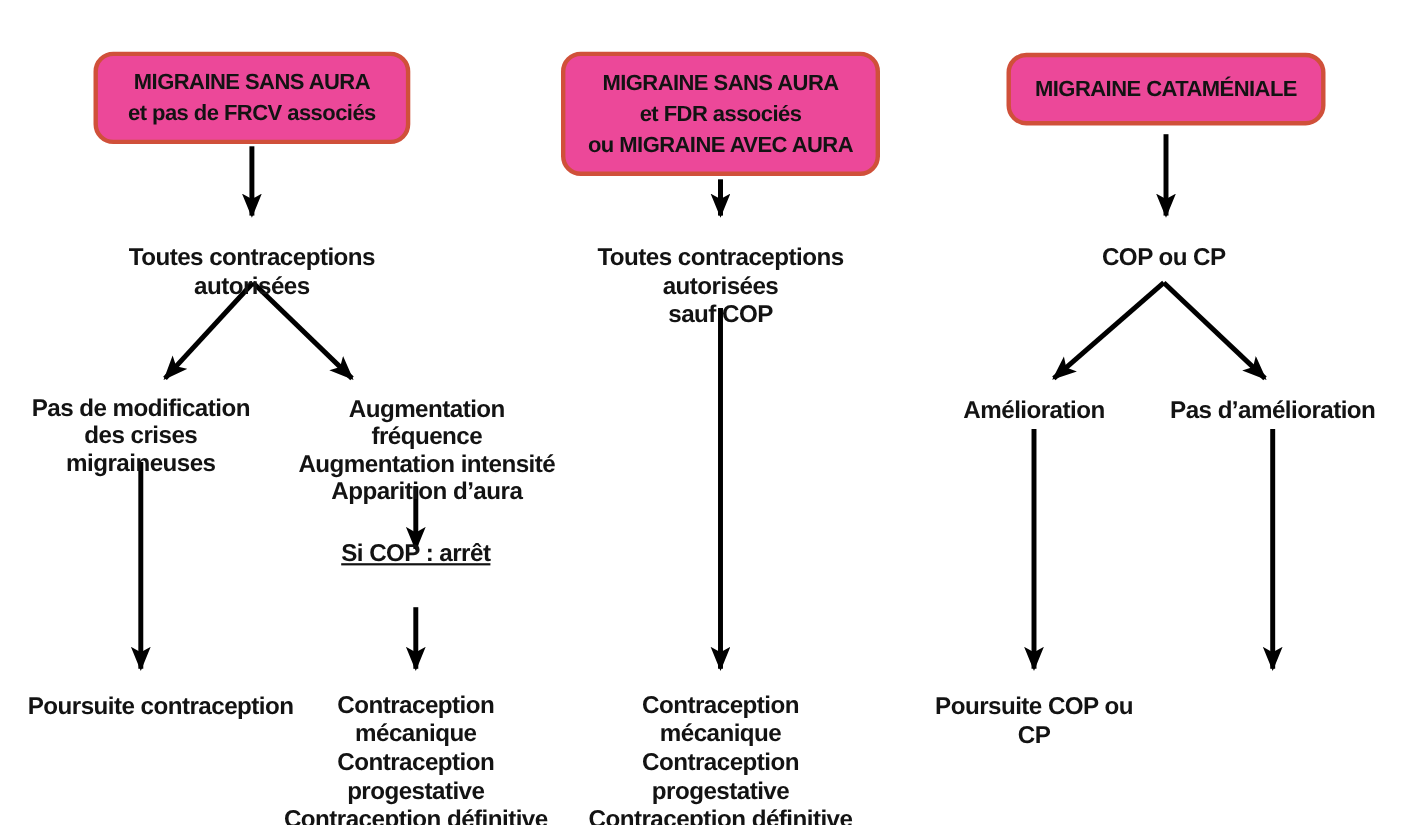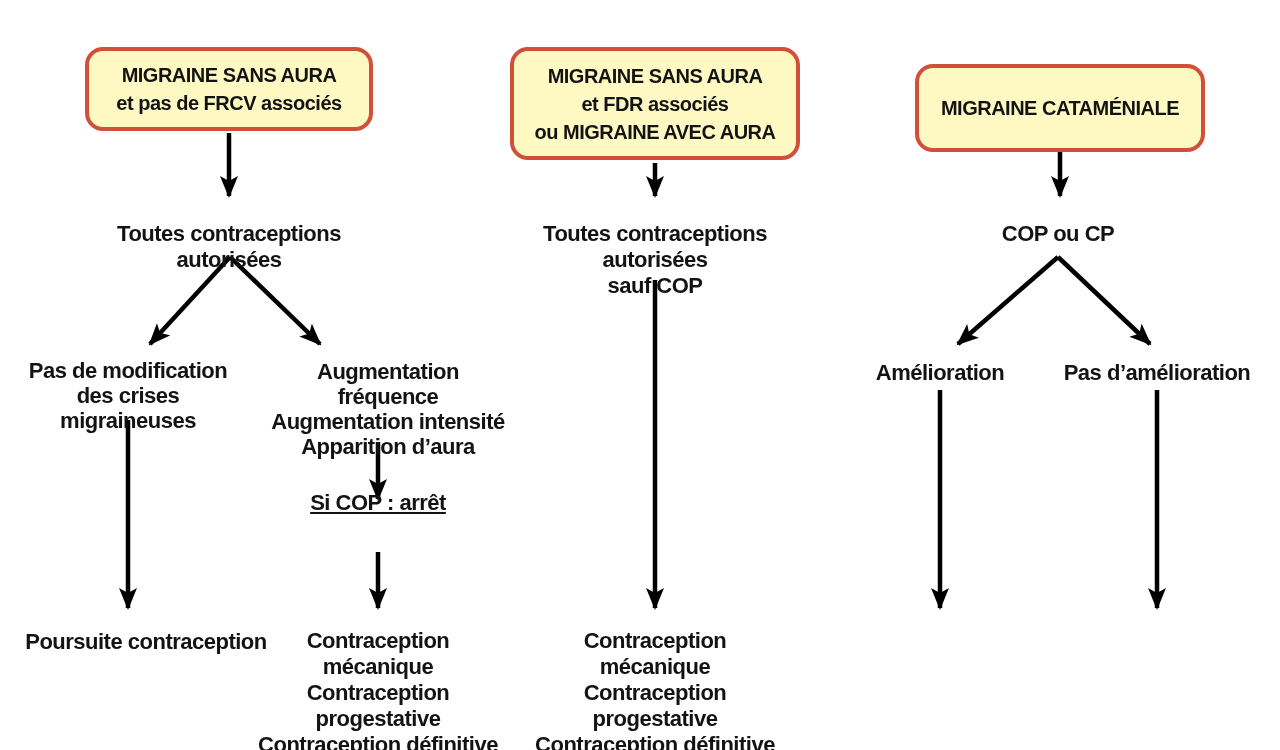--- a/index.html
+++ b/index.html
@@ -13,21 +13,21 @@
     overflow: hidden;
   }
   .arrow-layer {
     position: absolute;
     left: 0; top: 0;
     width: 1280px; height: 750px;
     pointer-events: none;
   }
   .node-box {
     position: absolute;
-    background: #fef9c3;
+    background: #ec4899;
     border: 4px solid #d0503a;
     border-radius: 18px;
     display: flex;
     align-items: center;
     justify-content: center;
     text-align: center;
     font-weight: bold;
     font-size: 20px;
     line-height: 28px;
     letter-spacing: -0.5px;
@@ -99,23 +99,24 @@
 et FDR associés
 ou MIGRAINE AVEC AURA</div>
 
   <div class="label" style="left:505px; top:221px; width:300px;">Toutes contraceptions autorisées
 sauf COP</div>
 
   <div class="label" style="left:530px; top:628px; width:250px;">Contraception mécanique
 Contraception progestative
 Contraception définitive</div>
 
-  <div class="node-box" style="left:915px; top:64px; width:290px; height:88px;">MIGRAINE CATAMÉNIALE</div>
+  <div class="node-box" style="left:915px; top:48px; width:290px; height:66px;">MIGRAINE CATAMÉNIALE</div>
 
   <div class="label" style="left:840px; top:360px; width:200px;">Amélioration</div>
 
   <div class="label" style="left:958px; top:221px; width:200px;">COP ou CP</div>
 
   <div class="label" style="left:1047px; top:360px; width:220px;">Pas d’amélioration</div>
 
+  <div class="label" style="left:840px; top:629px; width:200px;">Poursuite COP ou CP</div>
 
 
 </div>
 
 </body></html>

